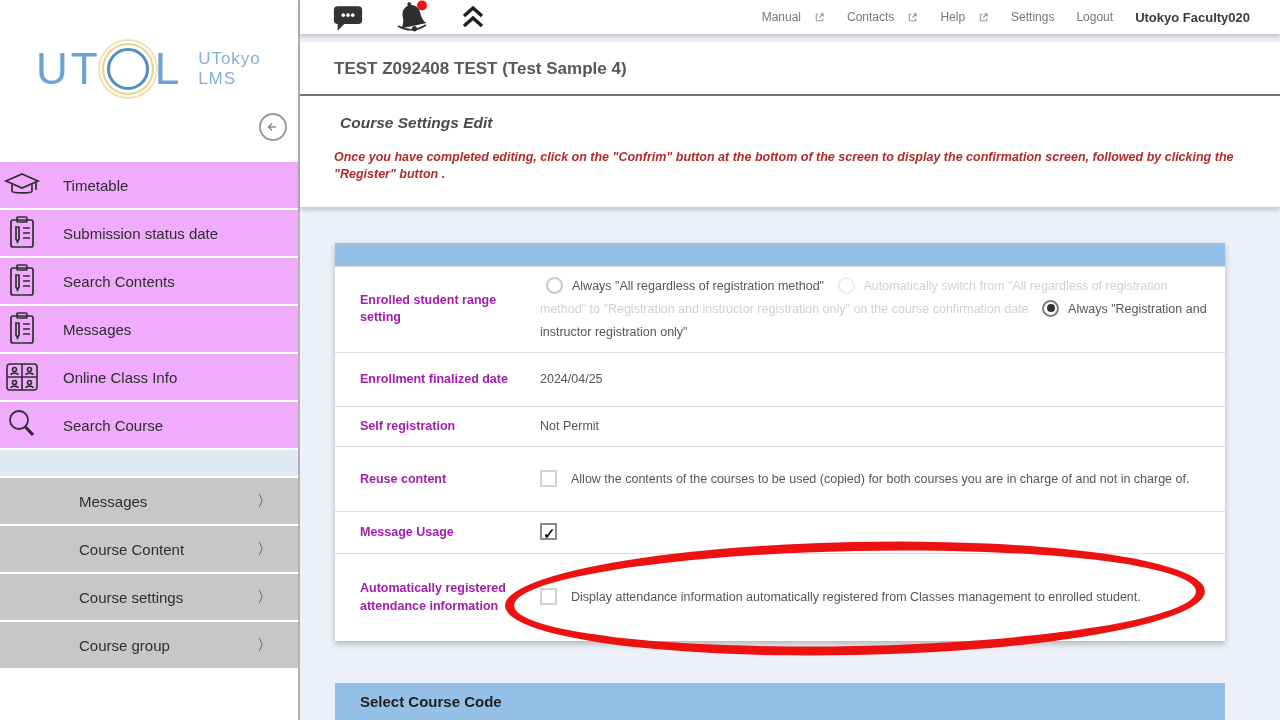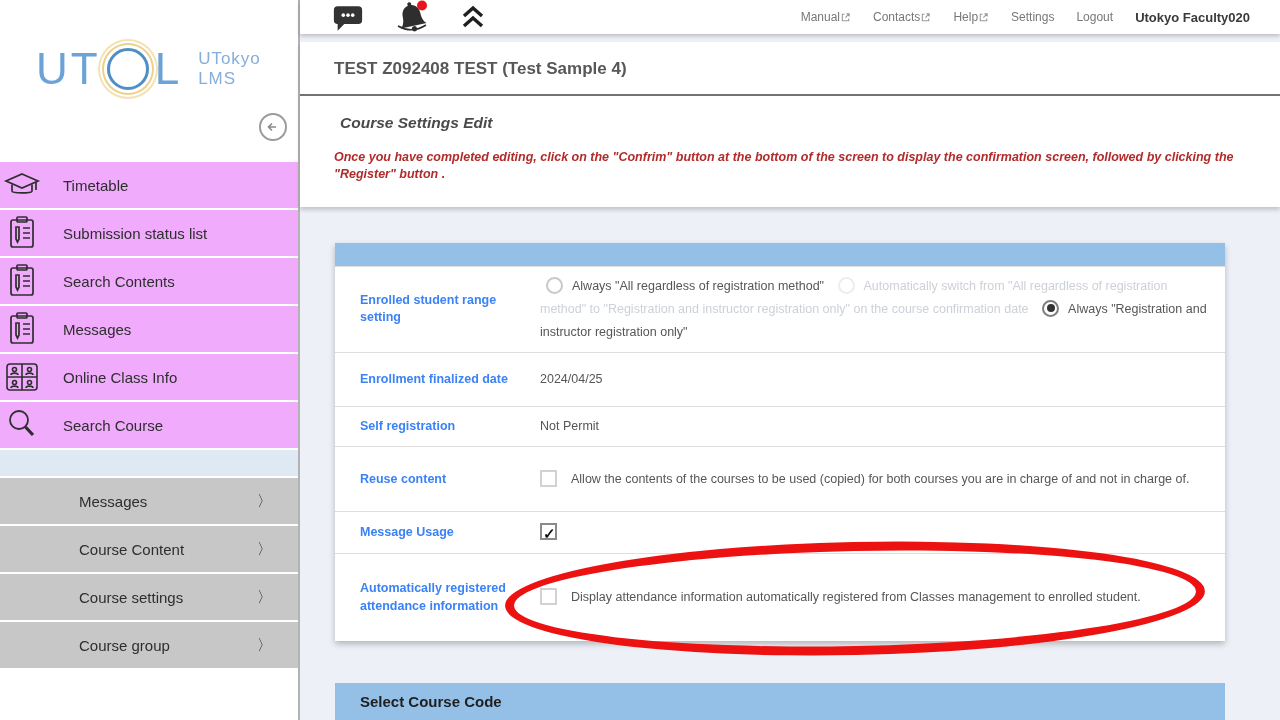--- a/index.html
+++ b/index.html
@@ -26,36 +26,36 @@
   .nav-item.gray { background:#c7c7c7; padding-left:79px; padding-right:26px; justify-content:space-between; }
   .nav-chev { font-size:15px; color:#2e2e2e; }
 
   
   .main { flex:1; min-width:0; display:flex; flex-direction:column; background:#edf1f7; position:relative; }
   .topbar { height:62px; background:#fff; display:flex; align-items:center; justify-content:space-between;
             padding:0 30px 0 32px; box-shadow:0 2px 4px rgba(0,0,0,0.22); position:relative; z-index:5; }
   .topbar-left { display:flex; align-items:center; gap:30px; }
   .tb-icon { cursor:pointer; display:flex; align-items:center; }
   .topbar-right { display:flex; align-items:center; gap:22px; font-size:12px; color:#777; }
-  .tb-link { display:flex; align-items:center; gap:0; cursor:pointer; color:#777; }
+  .tb-link { display:flex; align-items:center; gap:13px; cursor:pointer; color:#777; }
   .tb-user { font-weight:bold; color:#3a3a3a; font-size:13px; }
 
   .content { flex:1; position:relative; padding-top:8px; }
   .white-block { background:#fff; box-shadow:0 3px 4px rgba(0,0,0,0.18); position:relative; z-index:2; }
   .title-section { padding:17px 34px 15px; border-bottom:2px solid #737373; }
   .course-title { font-size:17px; font-weight:bold; color:#575757; }
   .edit-section { padding:18px 34px 24px;font-style:italic; }
   .section-title { font-size:15.5px; font-weight:bold; color:#4a4a4a; margin:0 0 17px 6px; }
   .warning { color:#b22b2b; font-weight:bold; font-size:12.5px; line-height:1.35; width:918px; }
 
   .table-wrap { margin:36px 0 0 35px; width:890px; box-shadow:0 3px 6px rgba(0,0,0,0.25); background:#fff; }
   .table-head { height:23px; background:#94c0e8; }
   .trow { display:flex; background:#fff; border-top:1px solid #dedede; }
   .trow:first-of-type { border-top:none; }
-  .tlabel { width:205px; padding:8px 10px 8px 25px; font-weight:bold; color:#3b82f6; font-size:12.5px;
+  .tlabel { width:205px; padding:8px 10px 8px 25px; font-weight:bold; color:#a21caf; font-size:12.5px;
             display:flex; align-items:center; line-height:1.4; }
   .tvalue { flex:1; padding:8px 18px 8px 0; color:#565656; font-size:12.5px; display:flex;
             align-items:center; line-height:1.85; }
   .r1 { min-height:81px; } .r2 { min-height:54px; } .r3 { min-height:37px; }
   .r4 { min-height:65px; } .r5 { min-height:42px; } .r6 { min-height:88px; }
   .opt { margin-right:4px; }
   .gray-text { color:#ccd1d8; }
   .radio { width:17px; height:17px; border:2px solid #c9c9c9; border-radius:50%; display:inline-block;
            background:#fff; vertical-align:-4px; margin:0 9px 0 6px; position:relative; cursor:pointer; }
   .radio.disabled { border-color:#ededed; cursor:default; }
@@ -112,21 +112,21 @@
       </div>
       <div class="nav-item">
         <span class="nav-icon">
           <svg width="34" height="36" viewBox="0 0 34 36" fill="none" stroke="#2e2e2e" stroke-width="1.7">
             <rect x="6" y="5" width="22" height="27" rx="2"></rect>
               <rect x="12" y="2" width="10" height="5" rx="1"></rect>
             <path d="M11 12 v12 l1.5 3 1.5 -3 v-12 z"></path>
               <path d="M18 13 h7 M18 18 h7 M18 23 h7"></path>
           </svg>
         </span>
-        <span class="nav-label">Submission status list</span>
+        <span class="nav-label">Submission status date</span>
       </div>
       <div class="nav-item">
         <span class="nav-icon">
           <svg width="34" height="36" viewBox="0 0 34 36" fill="none" stroke="#2e2e2e" stroke-width="1.7">
             <rect x="6" y="5" width="22" height="27" rx="2"></rect>
               <rect x="12" y="2" width="10" height="5" rx="1"></rect>
             <path d="M11 12 v12 l1.5 3 1.5 -3 v-12 z"></path>
               <path d="M18 13 h7 M18 18 h7 M18 23 h7"></path>
           </svg>
         </span>

